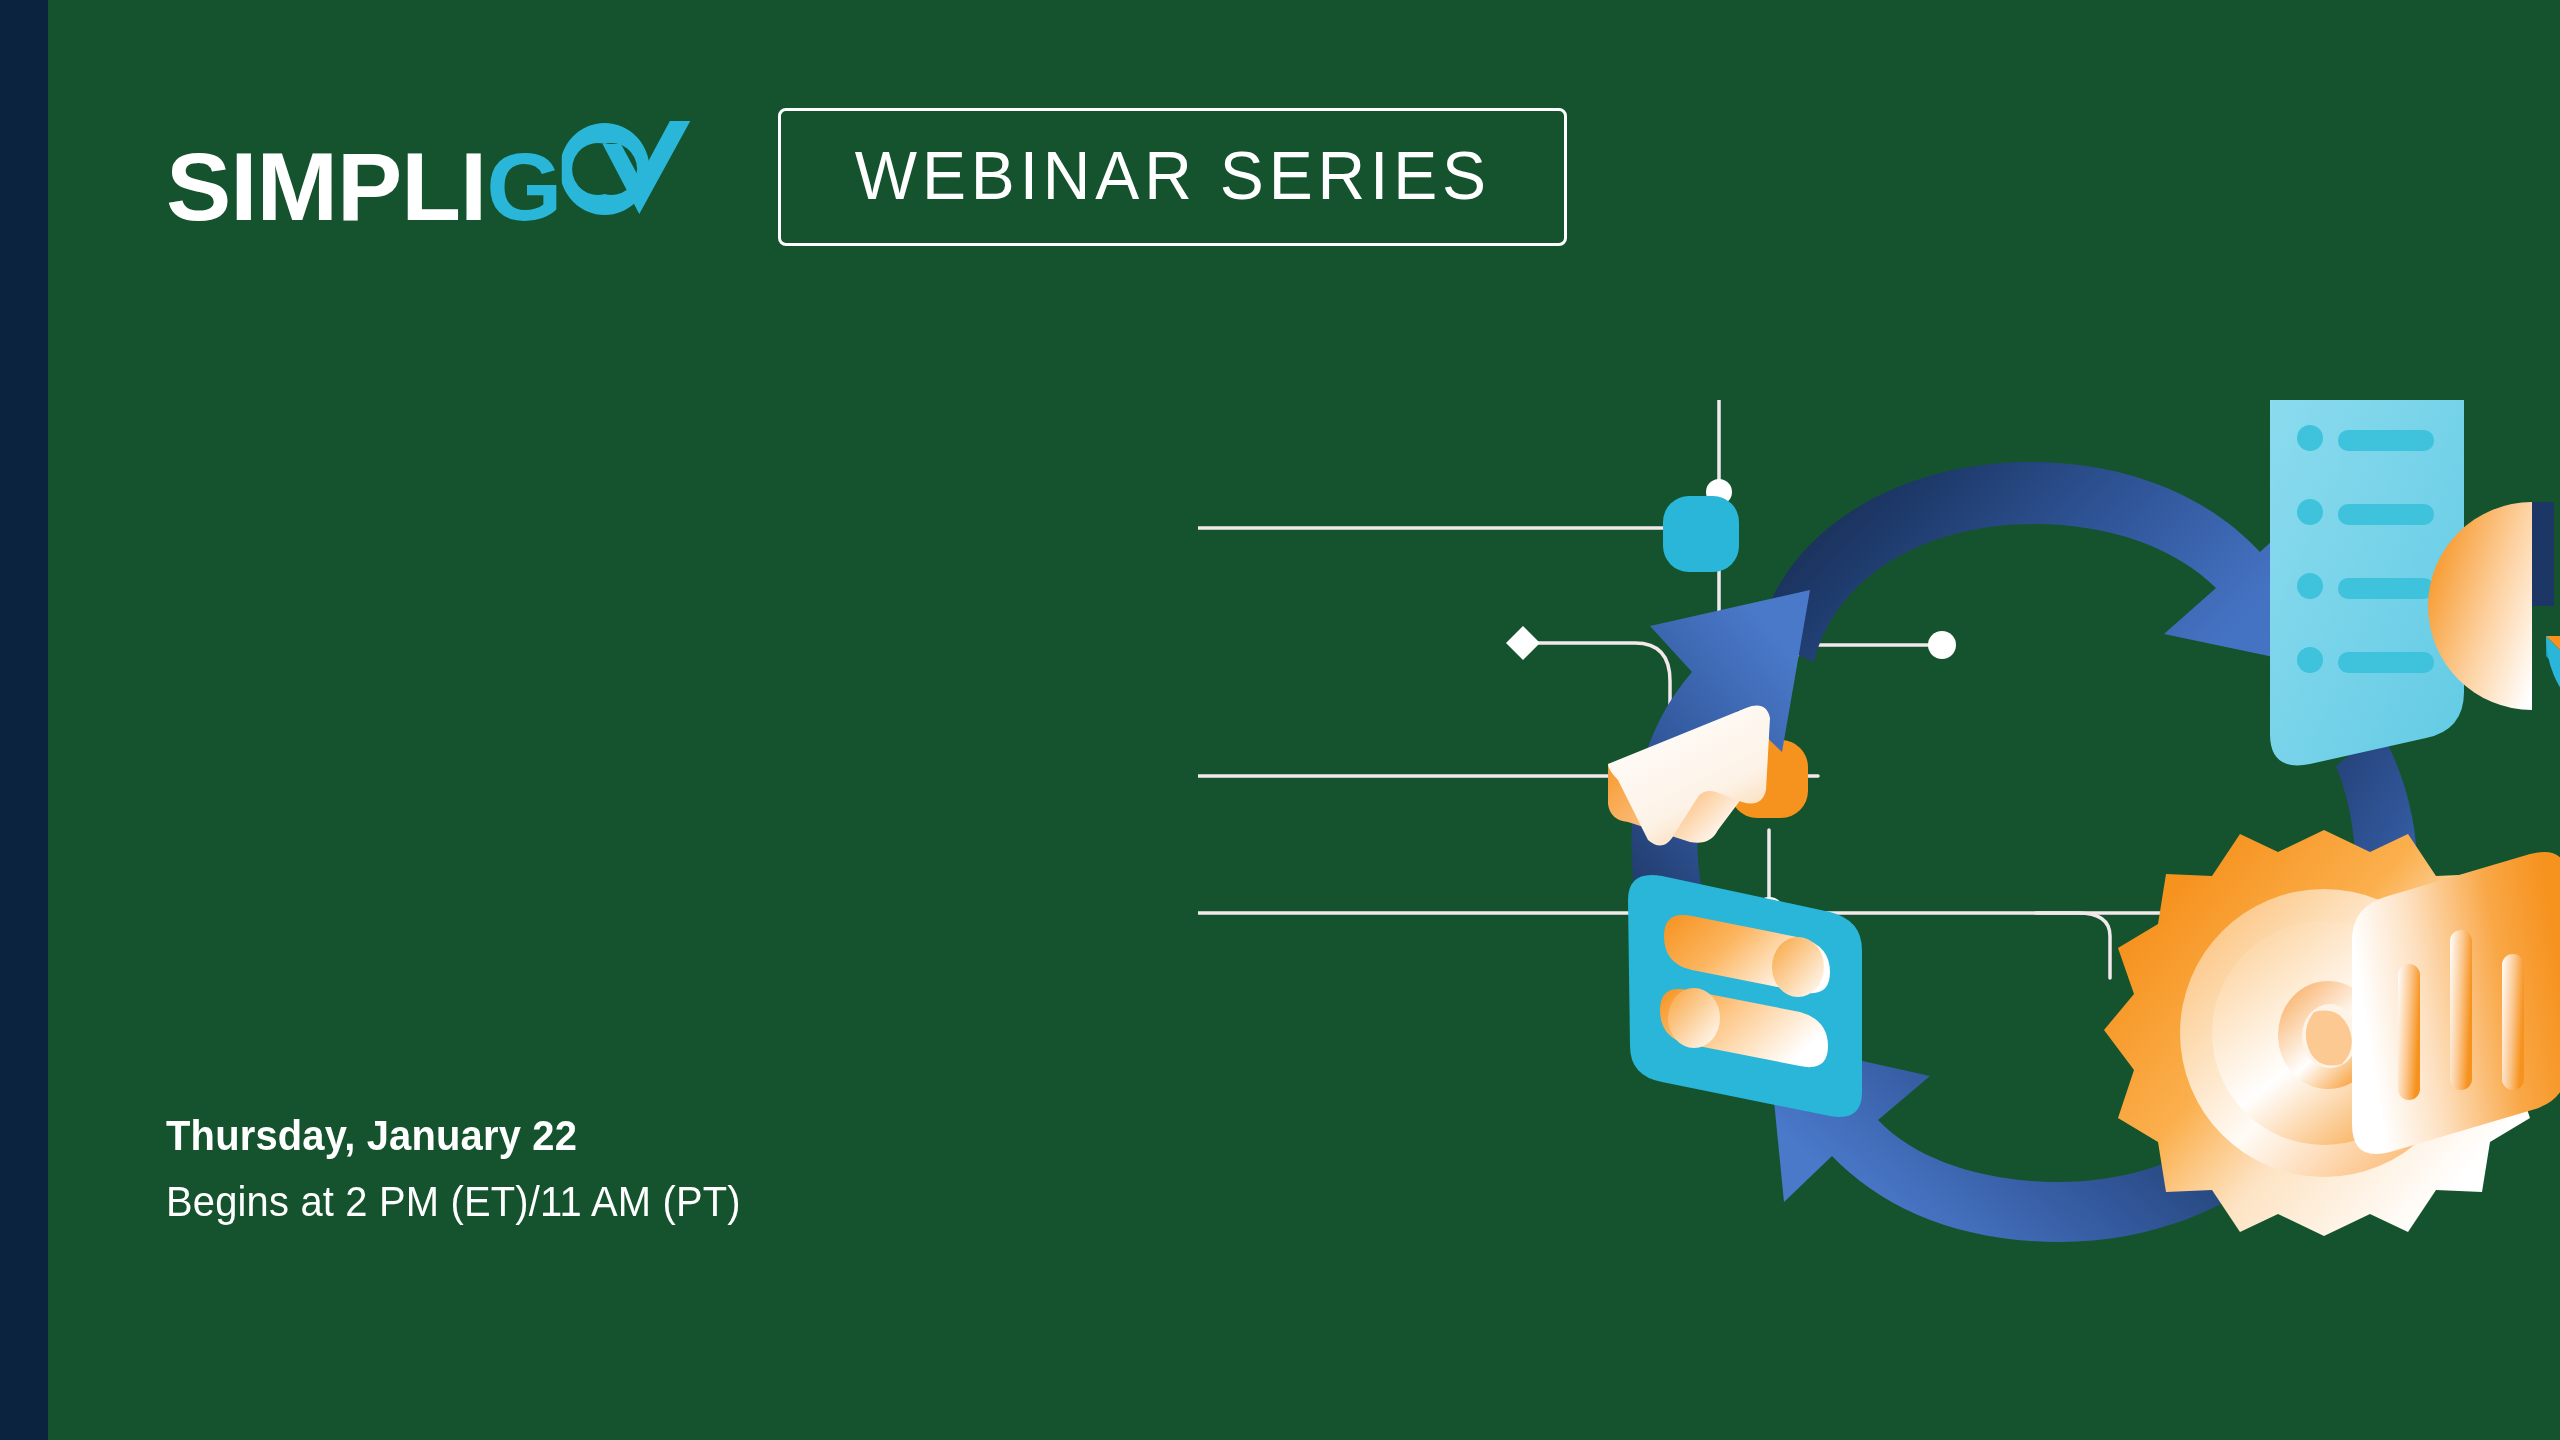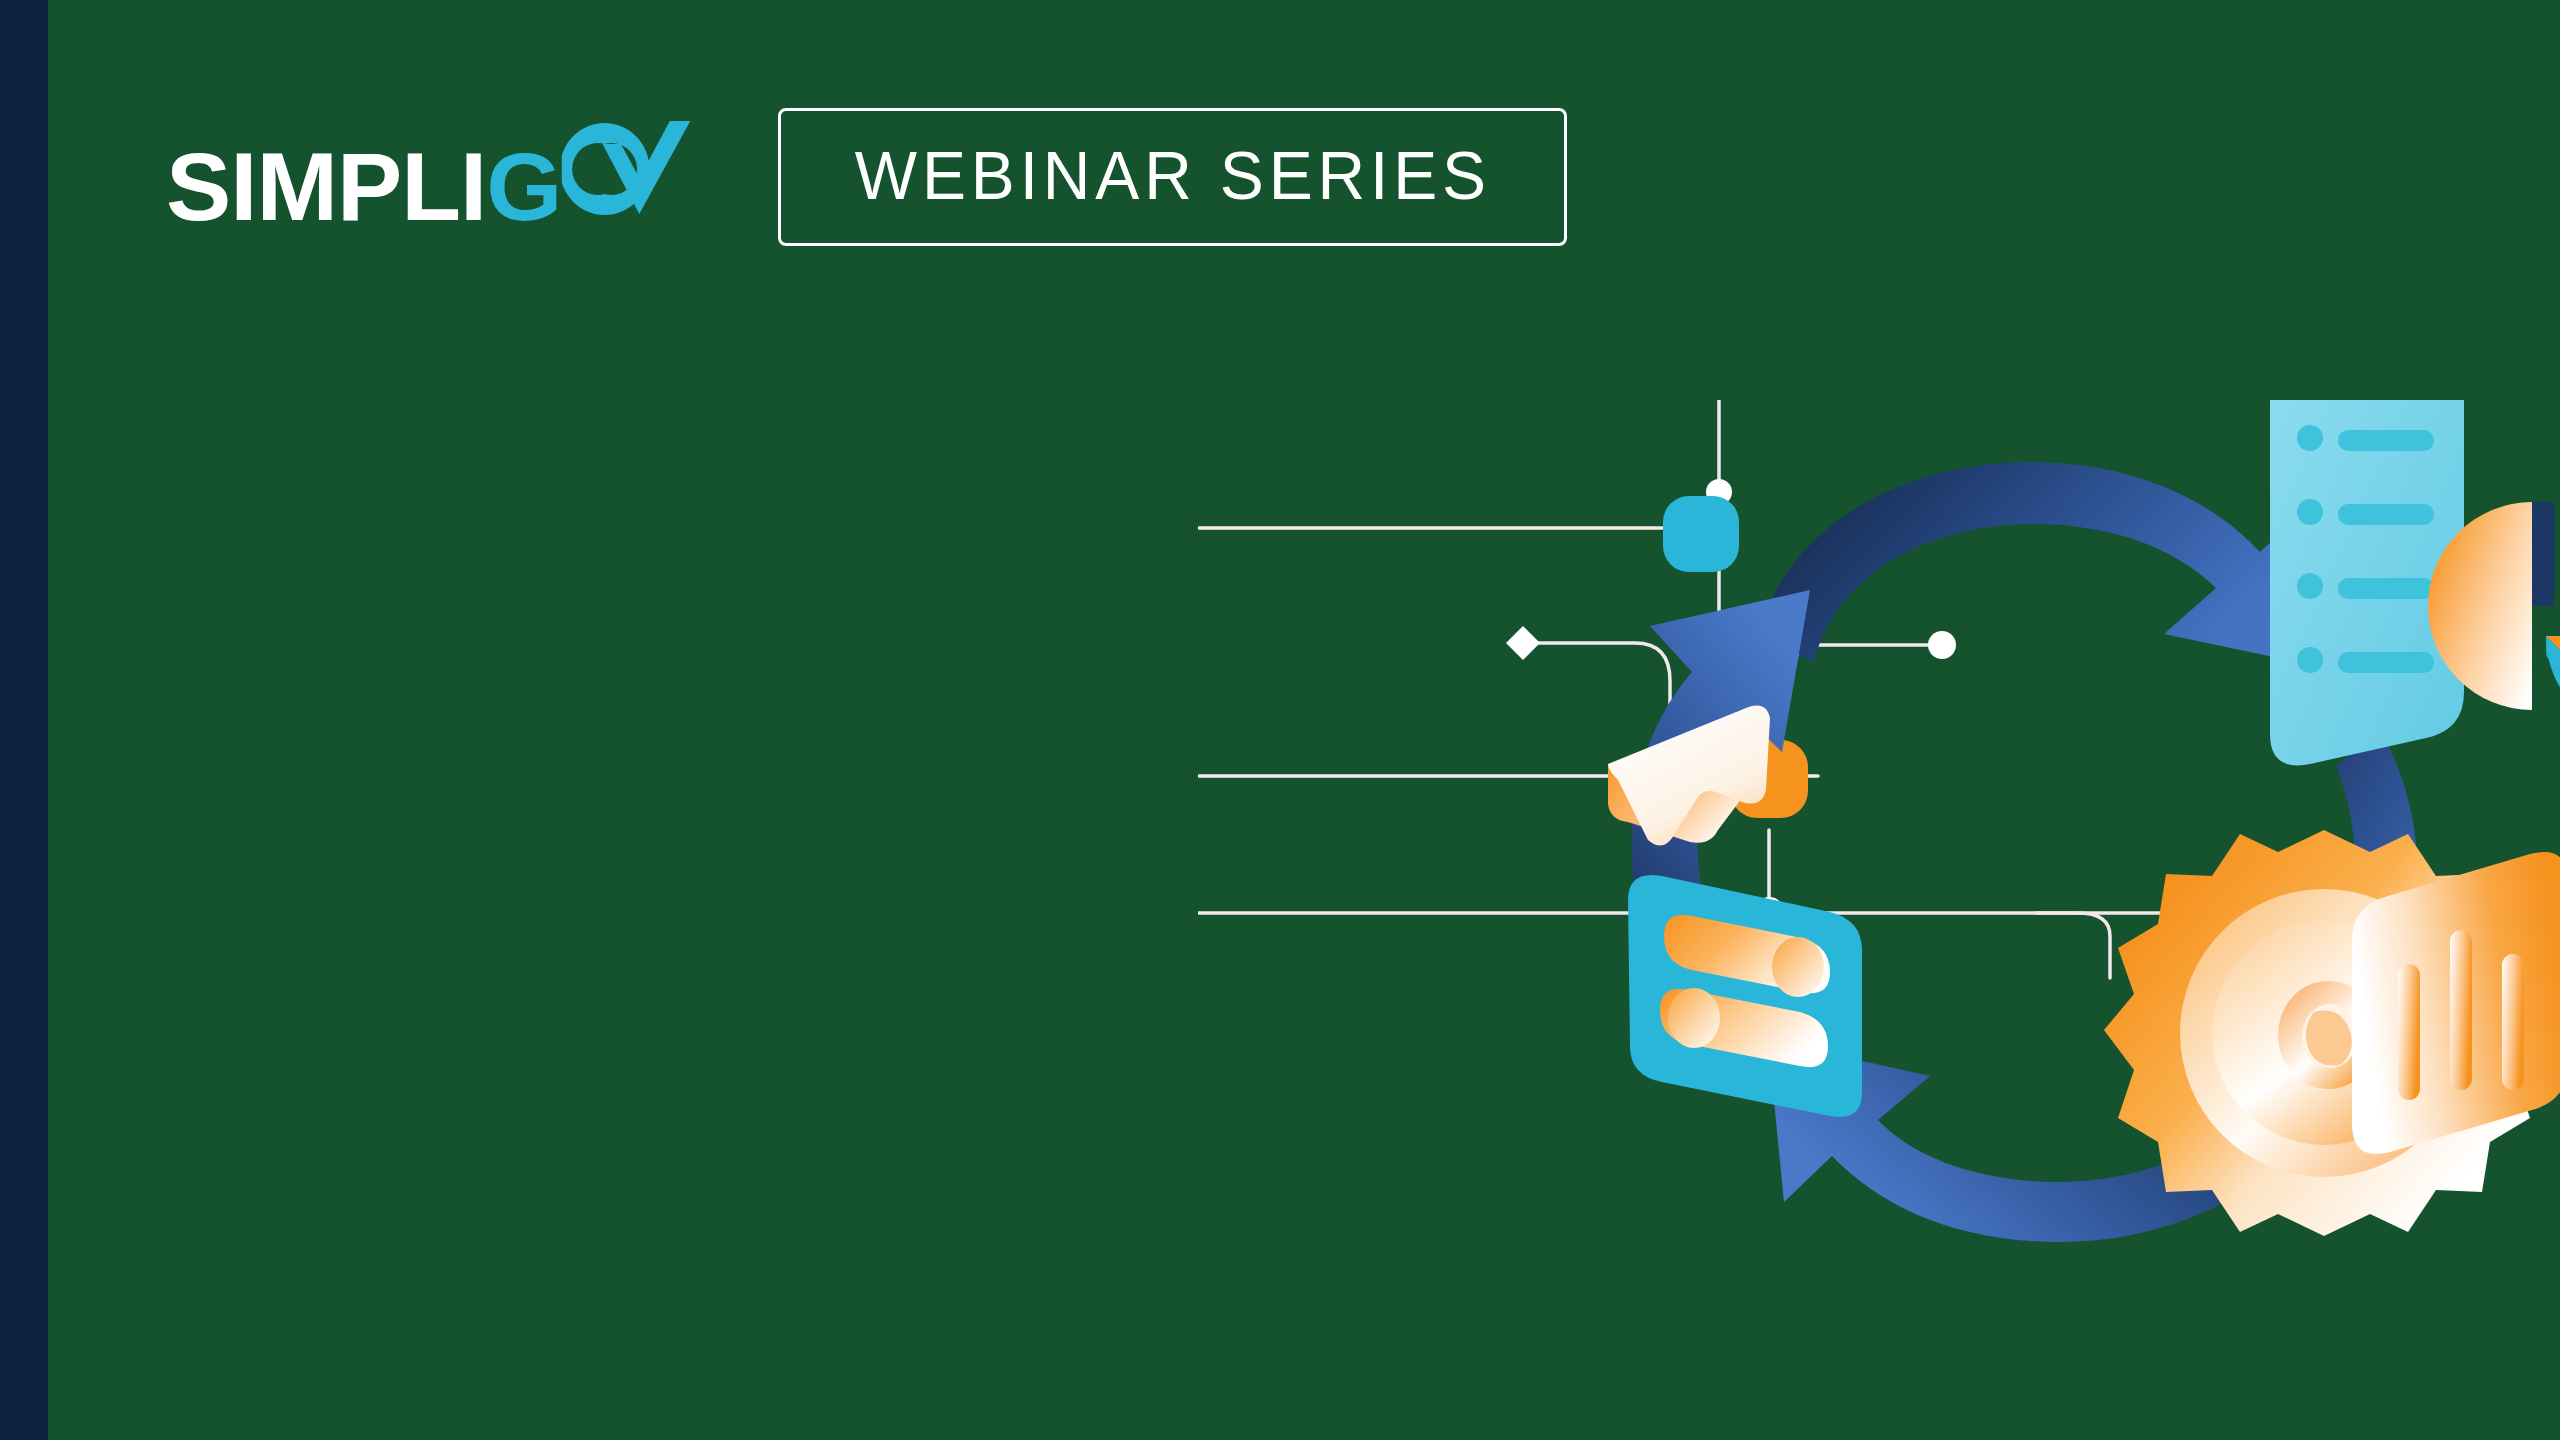--- a/index.html
+++ b/index.html
@@ -134,20 +134,24 @@
         </svg>
       </span>
     </div>
 
     <div id="webinar-badge">
       <span id="webinar-badge-label">WEBINAR SERIES</span>
     </div>
   </div>
 
 
+  <div id="datetime">
+    <div id="date-line">Thursday, January 22</div>
+    <div id="time-line">Begins at 2 PM (ET)/11 AM (PT)</div>
+  </div>
 
   <div id="illustration">
     <svg width="1410" height="1000" viewBox="0 0 1410 1000" xmlns="http://www.w3.org/2000/svg">
       <defs>
         <linearGradient id="gearGrad" x1="0.12" y1="0.18" x2="0.88" y2="0.78">
           <stop offset="0%" stop-color="#f6921e"></stop>
           <stop offset="38%" stop-color="#fbb04e"></stop>
           <stop offset="62%" stop-color="#fde3c3"></stop>
           <stop offset="100%" stop-color="#ffffff"></stop>
         </linearGradient>

